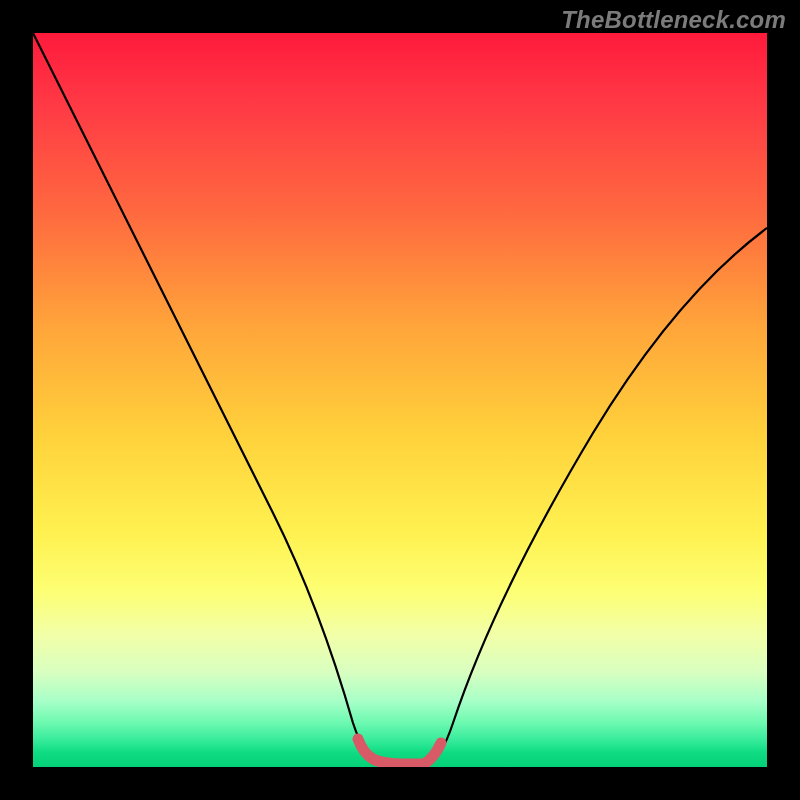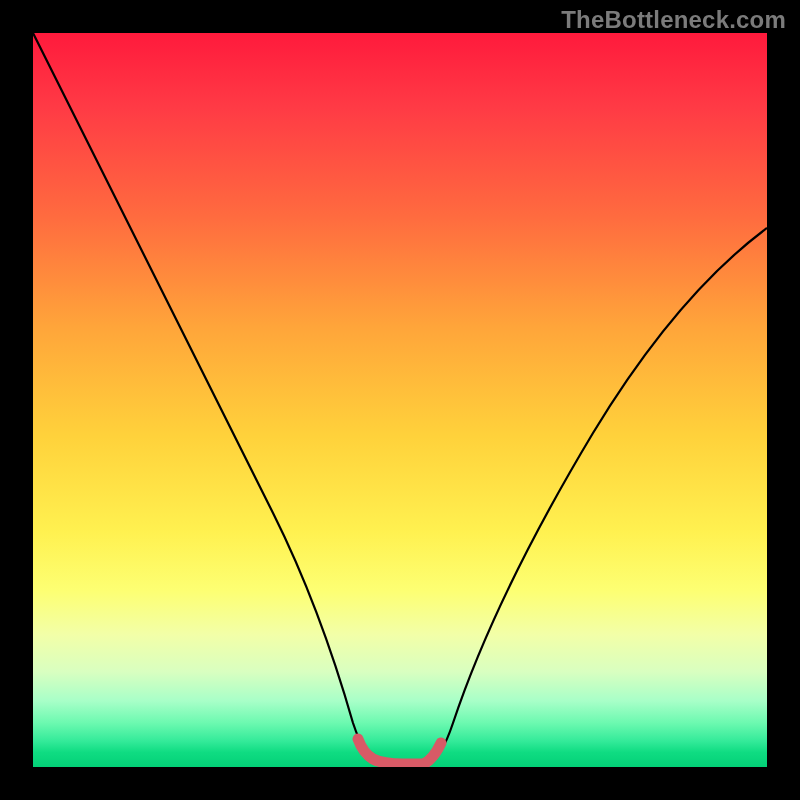--- a/index.html
+++ b/index.html
@@ -9,20 +9,21 @@
     height: 800px;
     background: #000;
     overflow: hidden;
     font-family: Arial, Helvetica, sans-serif;
   }
   .frame {
     position: relative;
     width: 800px;
     height: 800px;
     background: #000;
+    font-style: italic;
   }
   .watermark {
     position: absolute;
     top: 6px;
     right: 14px;
     color: #7b7b7b;
     font-size: 24px;
     font-weight: 600;
     letter-spacing: 0.2px;
     z-index: 40;

